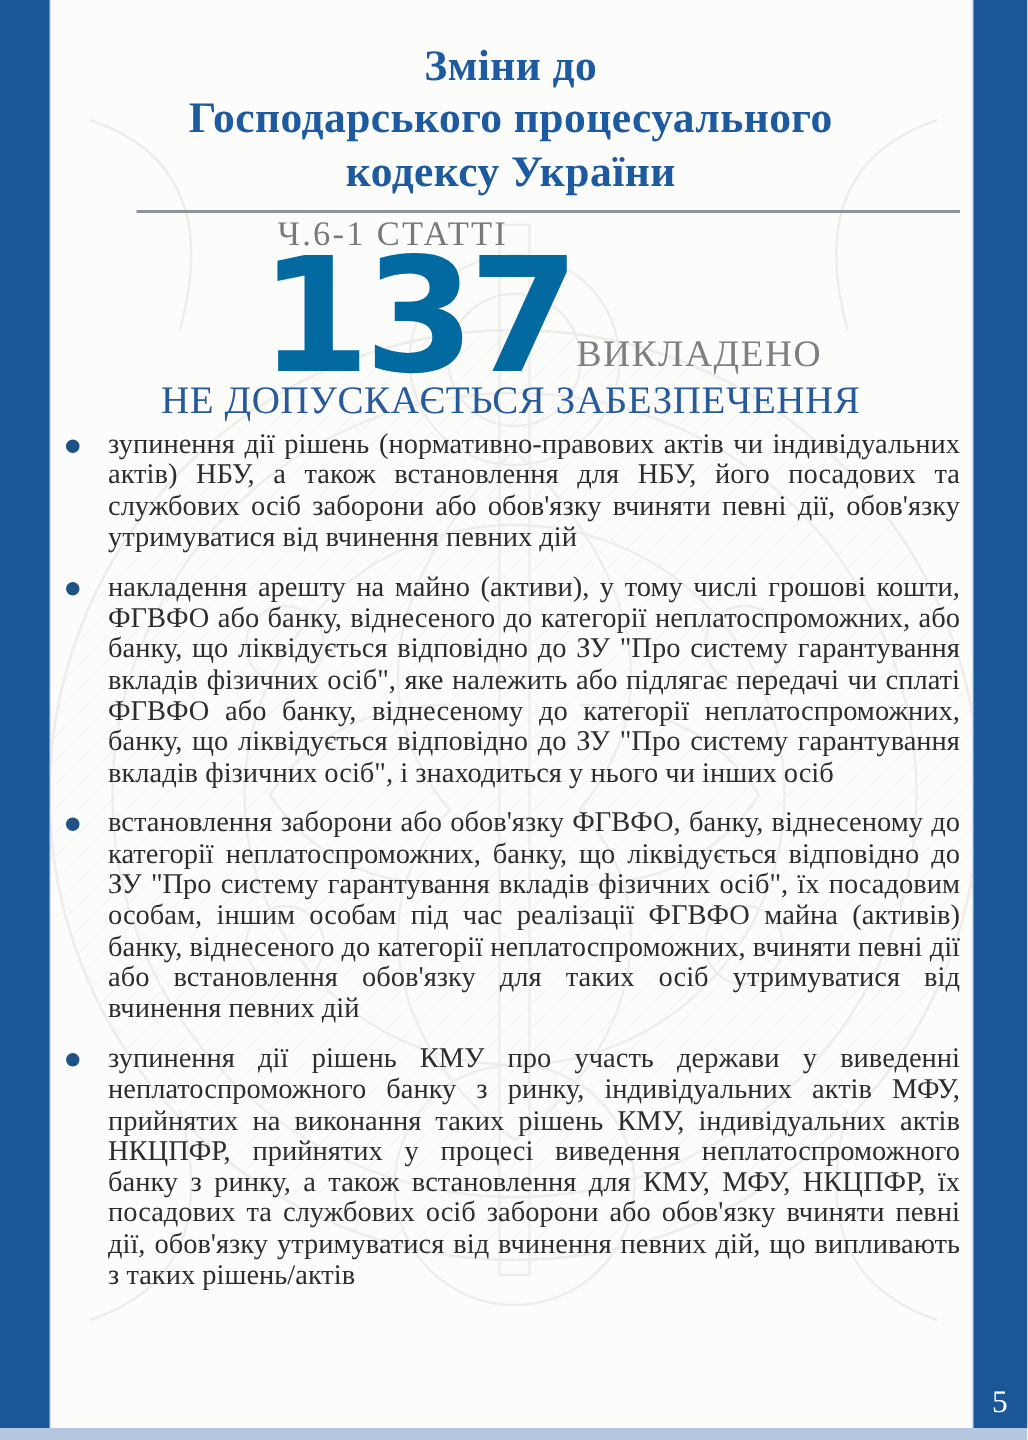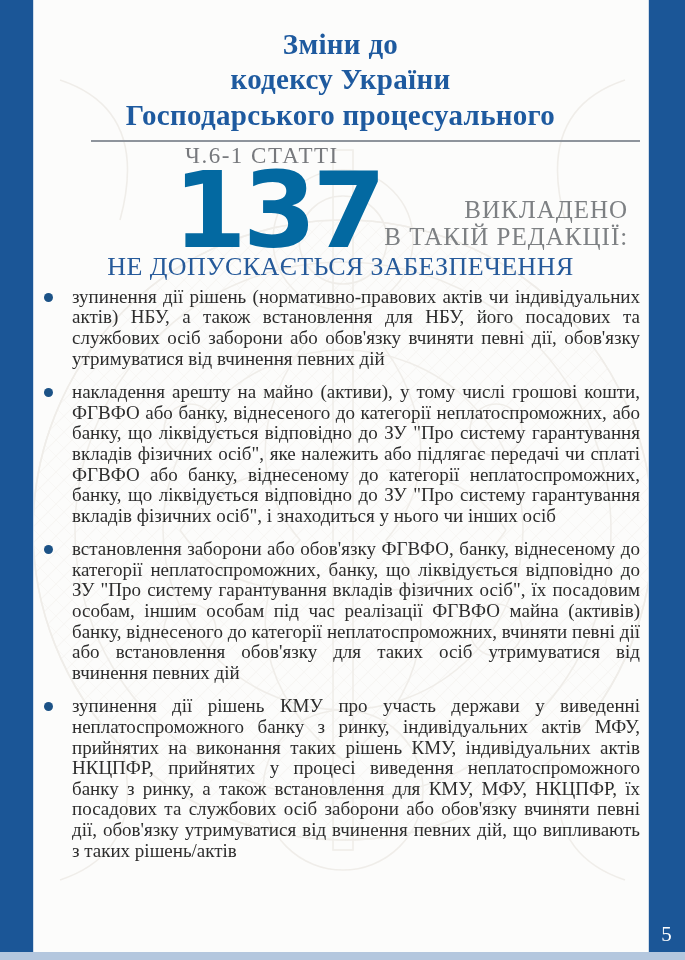--- a/index.html
+++ b/index.html
@@ -87,34 +87,33 @@
   </svg>
 
   <div class="border-bar border-left"></div>
   <div class="border-bar border-right"></div>
   <div class="bottom-strip"></div>
 
   <div class="content">
 
     <div class="title">
       <span>Зміни до</span>
+      <span>Господарського процесуального</span>
       <span>кодексу України</span>
-      <span>Господарського процесуального</span>
     </div>
 
     <div class="divider"></div>
 
     <div class="article-row">
       <div>
         <div class="part-label">Ч.6-1 СТАТТІ</div>
         <div class="article-number">137</div>
       </div>
       <div class="redaction">
         <span>ВИКЛАДЕНО</span>
-        <span>В ТАКІЙ РЕДАКЦІЇ:</span>
       </div>
     </div>
 
     <div class="section-heading">
       <span>НЕ ДОПУСКАЄТЬСЯ ЗАБЕЗПЕЧЕННЯ</span>
     </div>
 
     <ul class="bullets">
       <li>
         <span class="dot"></span>

